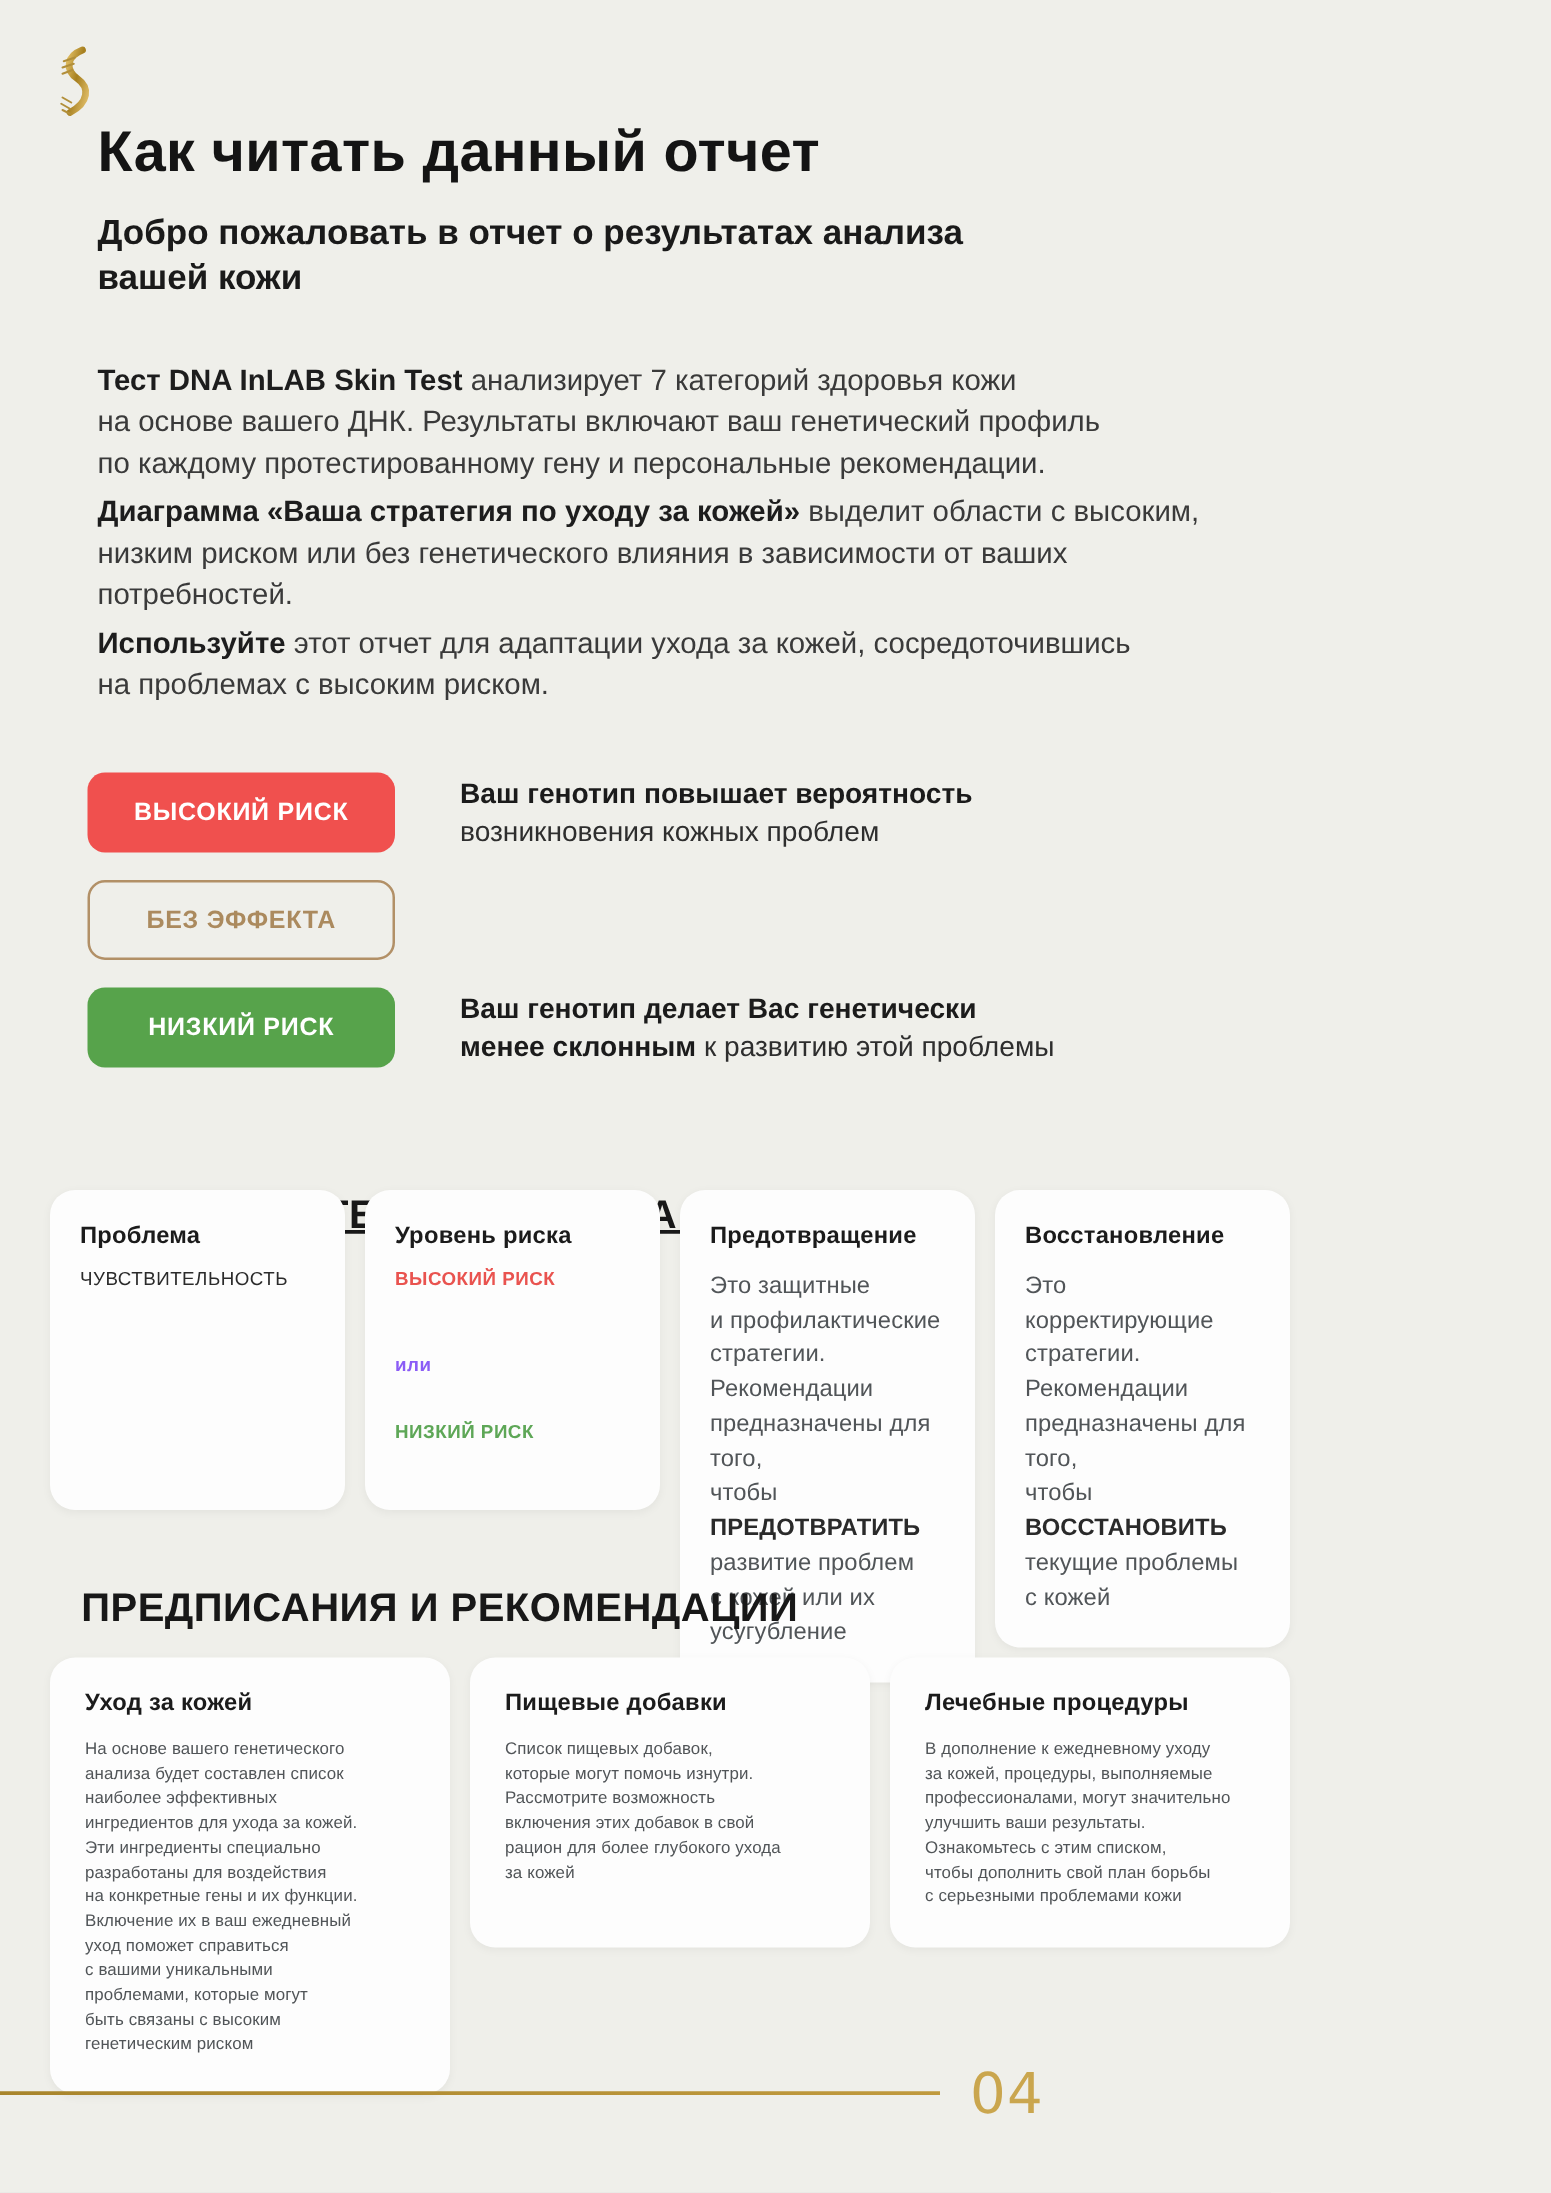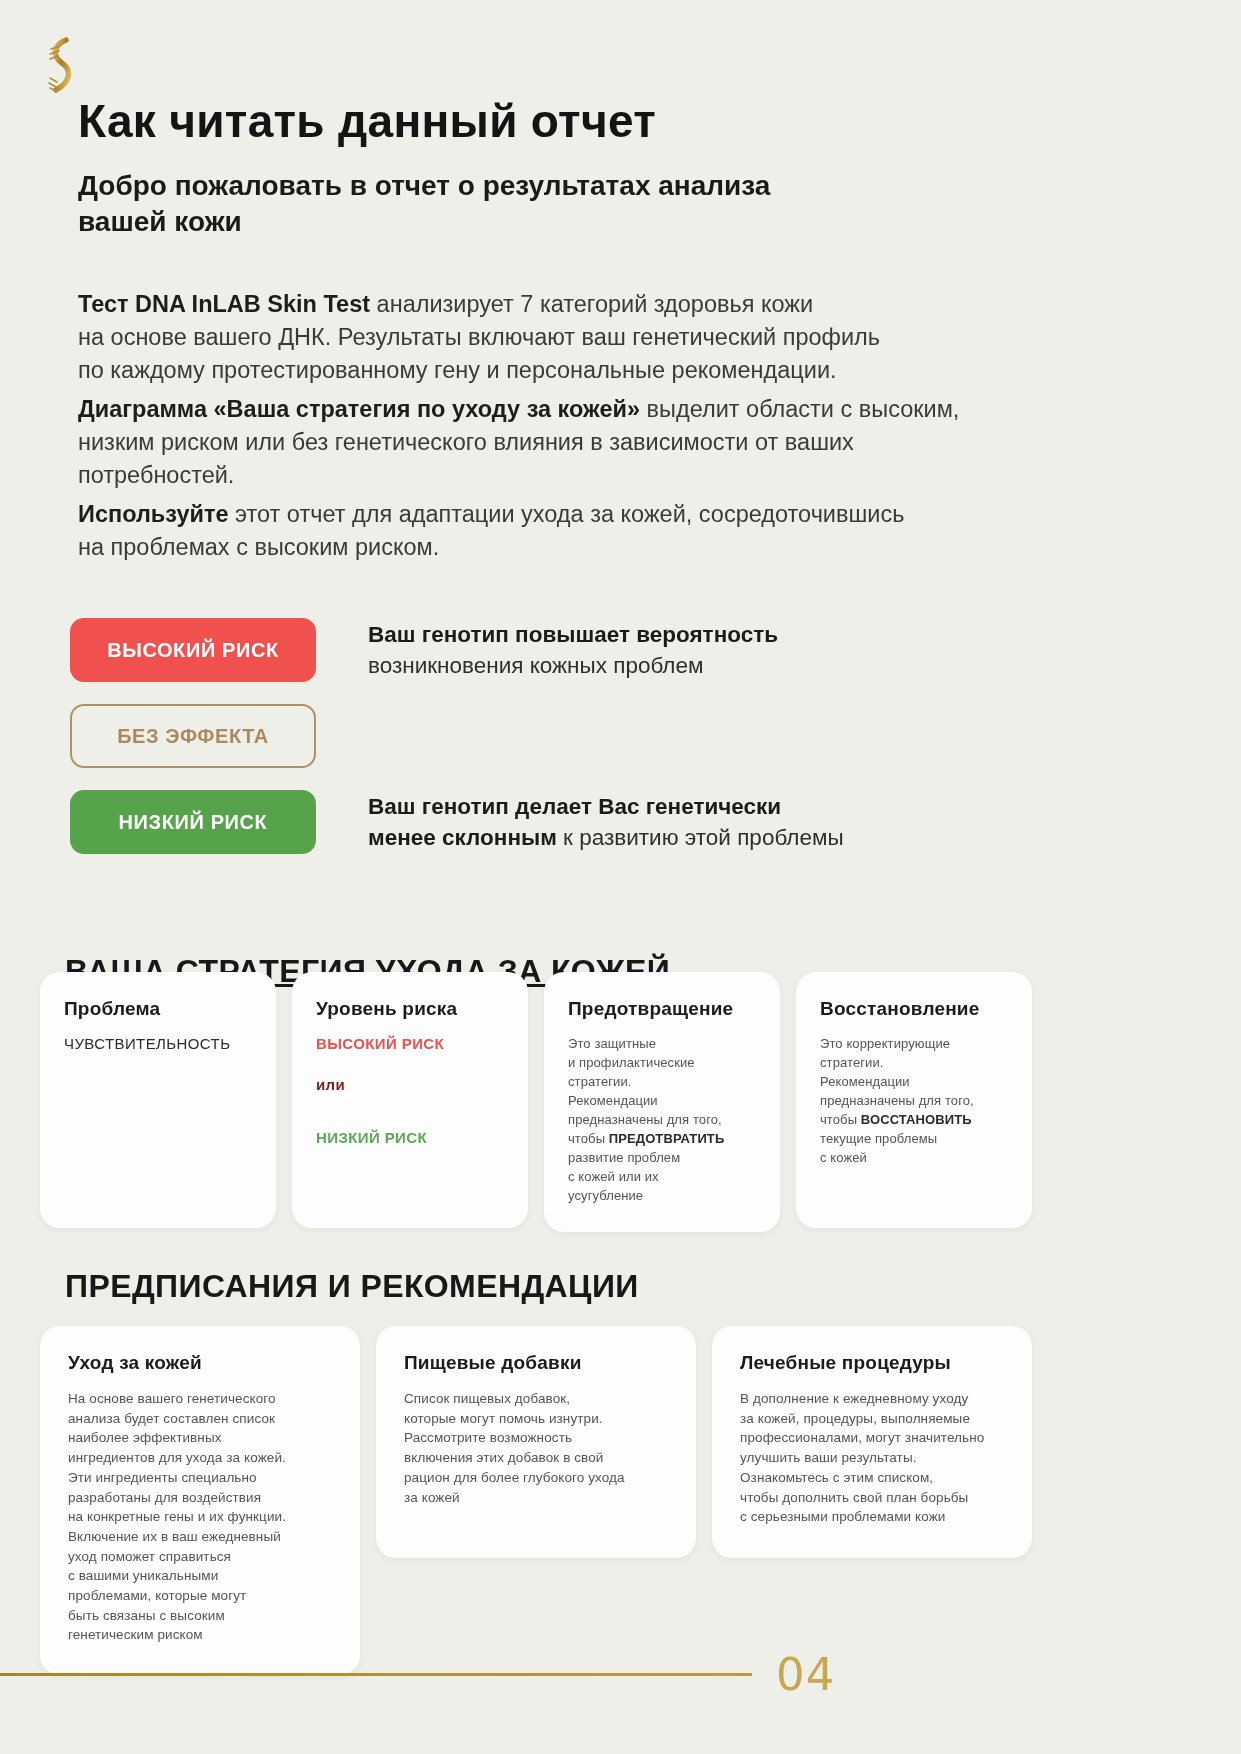--- a/index.html
+++ b/index.html
@@ -49,36 +49,36 @@
   .legend-desc strong { font-weight:700; color:#1b1b1b; }
 
   .section-h {
     position:absolute; left:65px;
     font-size:32px; font-weight:700; letter-spacing:.4px; color:#181818;
   }
   .strategy-h { top:953px;text-decoration:underline; }
   .presc-h { top:1268px; }
 
   .cards { position:absolute; left:40px; width:992px; display:flex; gap:16px; align-items:flex-start; }
-  .strategy-cards { top:972px; }
+  .strategy-cards { top:952px; }
   .presc-cards { top:1326px; }
   .card {
     background:#fdfdfd; border-radius:20px;
     box-shadow:0 2px 8px rgba(0,0,0,.05);
   }
   .s-card { width:236px; min-height:256px; padding:26px 24px; }
   .p-card { width:352px; padding:26px 28px 30px 28px; min-height:232px; }
   .card-title { font-size:19px; font-weight:700; color:#1b1b1b; margin-bottom:15px; letter-spacing:.2px; }
   .problem-value { font-size:15px; letter-spacing:.4px; color:#2b2b2b; }
   .risk-line { font-size:15px; font-weight:700; letter-spacing:.4px; }
   .risk-high-text { color:#e9534f; margin-top:2px; }
-  .risk-or { color:#7f1d1d; margin-top:24px; }
+  .risk-or { color:#8b5cf6; margin-top:52px; }
   .risk-low-text { color:#5ea757; margin-top:36px; }
   .card-body {
-    font-size:13px; line-height:1.46; color:#515558;
+    font-size:19px; line-height:1.46; color:#515558;
     white-space:pre-line; letter-spacing:.1px;
   }
   .card-body strong { color:#2a2a2a; font-weight:700; }
   .p-card .card-body { font-size:13.5px; }
   .card1-tall { min-height:318px; }
 
   .footer { position:absolute; left:0; top:1646px; width:100%; height:56px; display:flex; align-items:center; }
   .footer-rule { width:752px; height:3px; background:linear-gradient(90deg,#a8852c,#c09a3e); }
   .page-num {
     margin-left:24px; font-size:45px; color:#c79f3e; font-weight:400;

